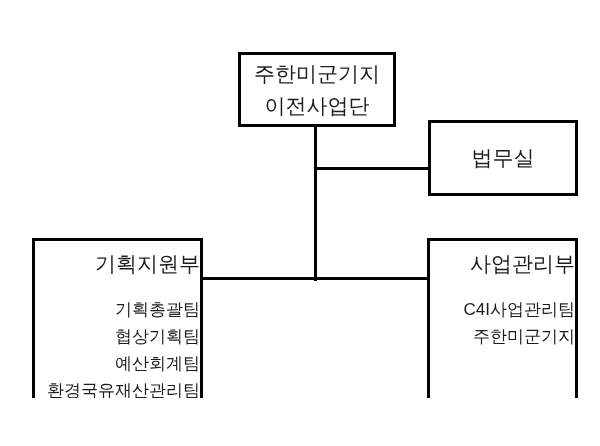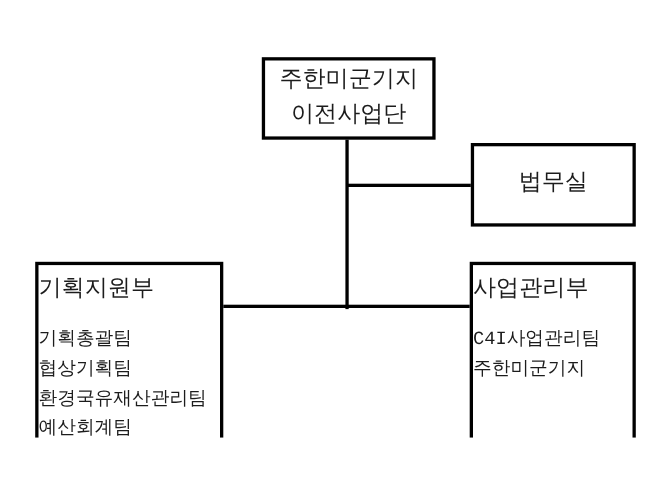--- a/index.html
+++ b/index.html
@@ -5,21 +5,21 @@
   html, body {
     margin: 0;
     padding: 0;
     background: #ffffff;
   }
   .canvas {
     position: relative;
     width: 600px;
     height: 398px;
     background: var(--bg-color, #ffffff);
-    font-family: Liberation Mono, monospace;
+    font-family: Liberation Sans, sans-serif;
     color: var(--text-color, #1c1c1c);
     overflow: hidden;
   }
   .box {
     position: absolute;
     box-sizing: border-box;
     border: 3px solid var(--line-color, #000000);
     background: var(--bg-color, #ffffff);
   }
   .top-box {
@@ -29,33 +29,33 @@
     align-items: center;
     justify-content: center;
     text-align: center;
   }
   .top-box .box-title {
     font-size: 21px;
     line-height: 32px;
     white-space: pre-line;
   }
   .legal-box {
-    left: 428px; top: 130px;
+    left: 428px; top: 120px;
     width: 150px; height: 76px;
     display: flex;
     align-items: center;
     justify-content: center;
     text-align: center;
   }
   .legal-box .box-title {
     font-size: 21px;
     line-height: 26px;
   }
   .dept-box {
-    text-align: left;
+    text-align: right;
   }
   .dept-left {
     left: 32px; top: 238px;
     width: 171px; height: 195px;
   }
   .dept-right {
     left: 427px; top: 238px;
     width: 151px; height: 195px;
   }
   .dept-title {
@@ -97,22 +97,22 @@
 
   <div class="box legal-box">
     <div class="box-title">법무실</div>
   </div>
 
   <div class="box dept-box dept-left">
     <div class="dept-title">기획지원부</div>
     <div class="teams">
       <div class="team">기획총괄팀</div>
       <div class="team">협상기획팀</div>
+      <div class="team">예산회계팀</div>
       <div class="team">환경국유재산관리팀</div>
-      <div class="team">예산회계팀</div>
     </div>
   </div>
 
   <div class="box dept-box dept-right">
     <div class="dept-title">사업관리부</div>
     <div class="teams">
       <div class="team">C4I사업관리팀</div>
       <div class="team">주한미군기지</div>
     </div>
   </div>

